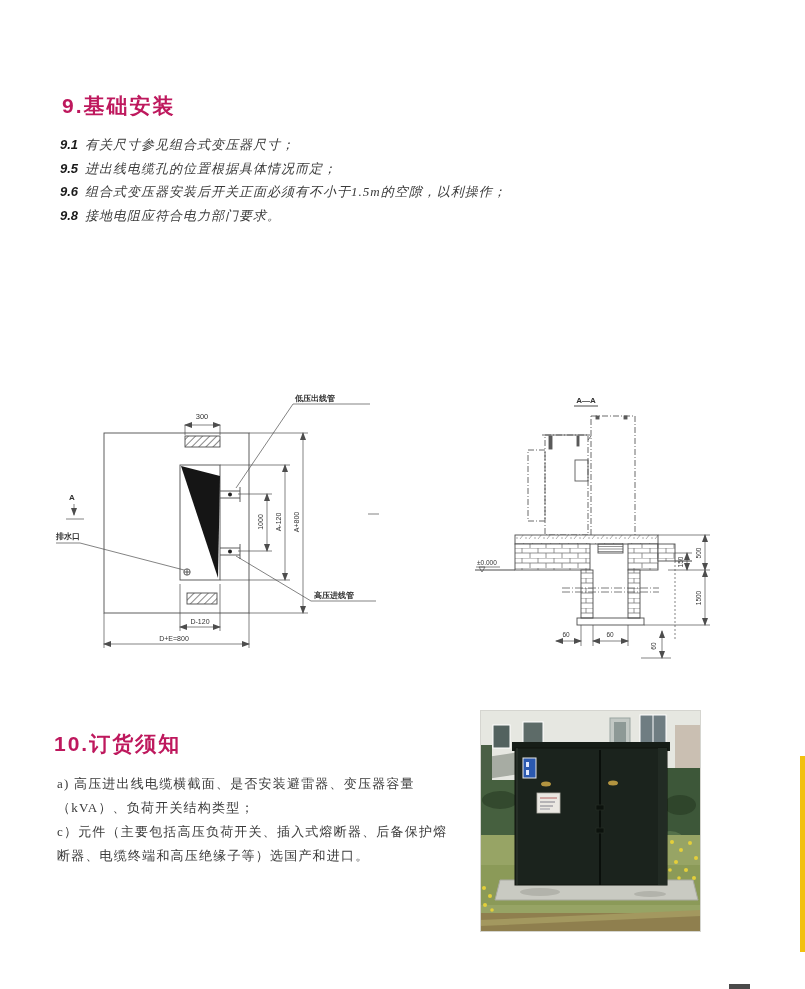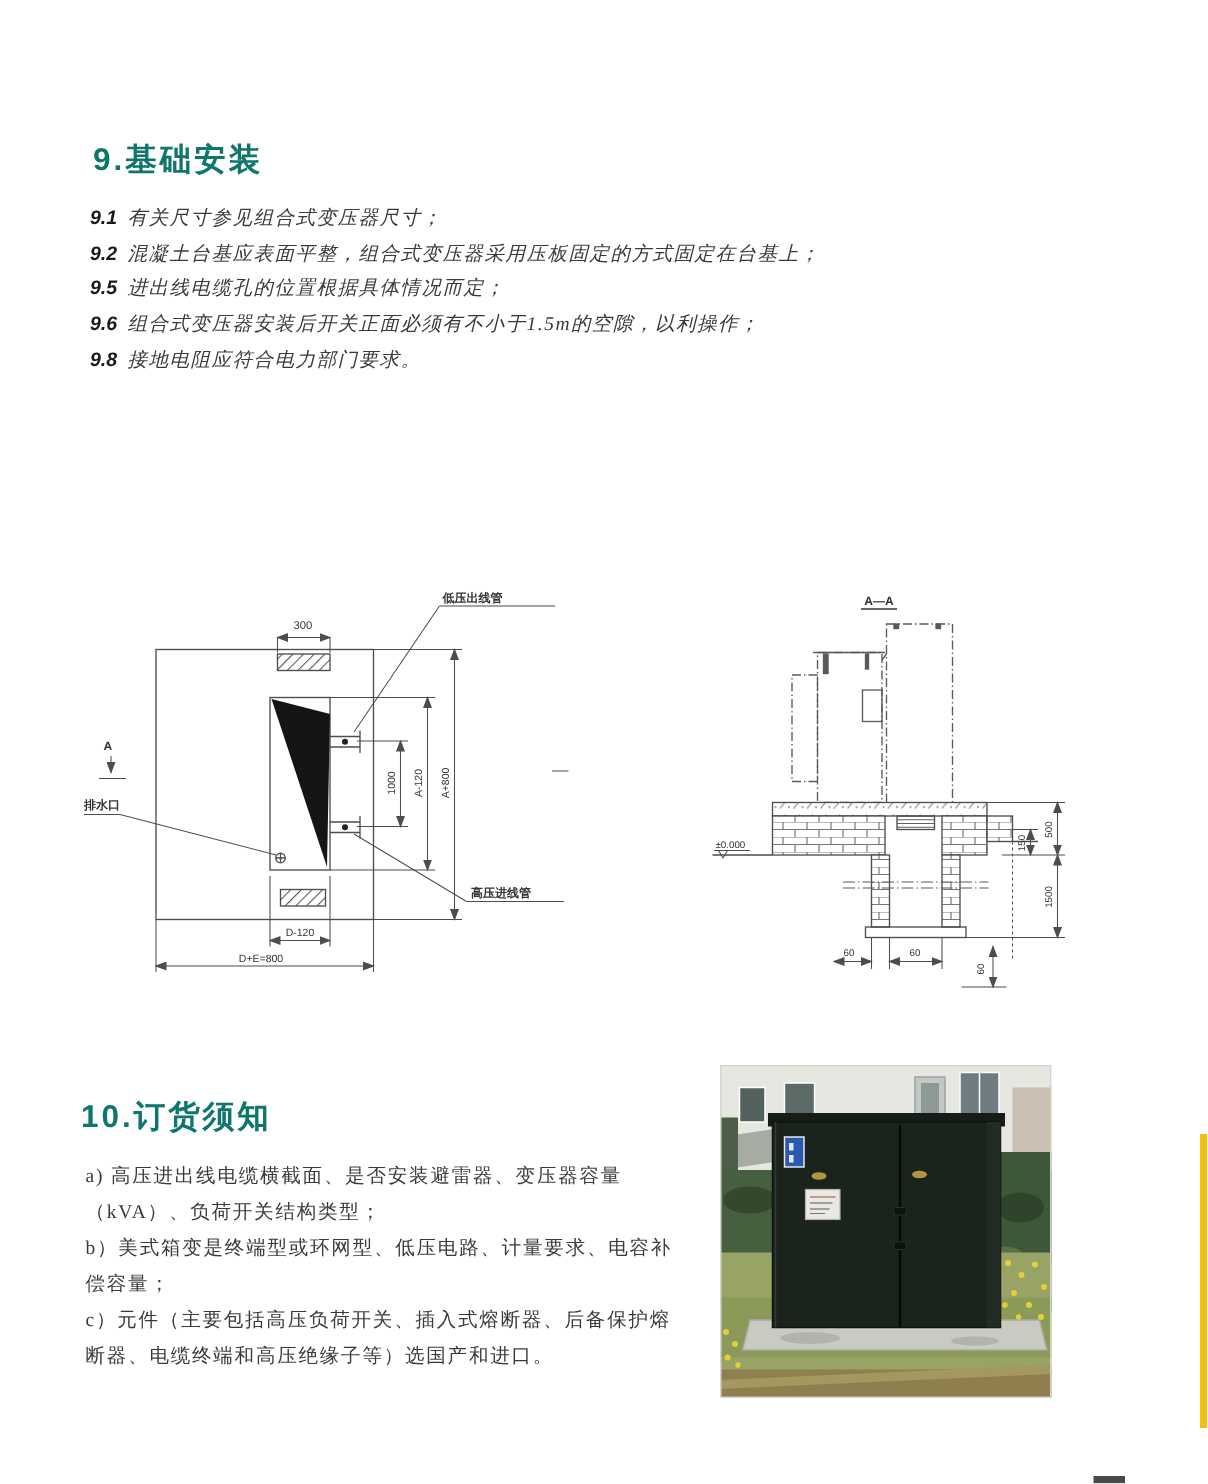--- a/index.html
+++ b/index.html
@@ -1,18 +1,18 @@
 <!DOCTYPE html>
 <html><head>
 <meta charset="utf-8">
 <style>
   html,body{margin:0;padding:0;background:#ffffff;}
   #page{position:relative;width:805px;height:989px;background:#ffffff;overflow:hidden;
         font-family:"Liberation Sans","DejaVu Sans",sans-serif;}
-  .heading{position:absolute;font-size:21px;font-weight:bold;letter-spacing:2px;color:#0f766e;}
+  .heading{position:absolute;font-size:21px;font-weight:bold;letter-spacing:2px;color:#be185d;}
   #sec9-list{position:absolute;left:60px;top:133px;width:640px;font-size:13px;color:#3a3a3a;}
   #sec9-list .row{height:23.7px;line-height:23.7px;white-space:nowrap;letter-spacing:1px;
                   font-family:"Liberation Serif","DejaVu Serif",serif;font-style:italic;}
   #sec9-list .num{font-weight:bold;color:#1a1a1a;letter-spacing:0;margin-right:7px;
                   font-family:"Liberation Sans","DejaVu Sans",sans-serif;}
   #sec10-text{position:absolute;left:57px;top:772px;width:404px;font-size:13px;color:#3a3a3a;
               line-height:23.5px;letter-spacing:1.2px;
               font-family:"Liberation Serif","DejaVu Serif",serif;}
   #sec10-text p{margin:0 0 1px 0;}
   svg text{font-family:"Liberation Sans","DejaVu Sans",sans-serif;fill:#333;}
@@ -22,21 +22,20 @@
 </style>
 </head>
 <body>
 
 <div id="page">
 
   <div class="heading" style="left:62px;top:92px;">9.基础安装</div>
 
   <div id="sec9-list">
     <div class="row"><span class="num">9.1</span><span>有关尺寸参见组合式变压器尺寸；</span></div>
-    <div class="row"><span class="num">9.2</span><span>混凝土台基应表面平整，组合式变压器采用压板固定的方式固定在台基上；</span></div>
     <div class="row"><span class="num">9.5</span><span>进出线电缆孔的位置根据具体情况而定；</span></div>
     <div class="row"><span class="num">9.6</span><span>组合式变压器安装后开关正面必须有不小于1.5m的空隙，以利操作；</span></div>
     <div class="row"><span class="num">9.8</span><span>接地电阻应符合电力部门要求。</span></div>
   </div>
 
   <svg class="abs" style="left:52px;top:388px;" width="328" height="285" viewBox="0 0 328 285">
     <defs>
       <marker id="arr1" markerWidth="8" markerHeight="6" refX="7" refY="3" orient="auto" markerUnits="userSpaceOnUse">
         <path d="M0,0 L8,3 L0,6 Z" fill="#4d4d4d"></path>
       </marker>
@@ -199,21 +198,20 @@
     <text transform="rotate(-90 263 210)" x="263" y="210" font-size="6.5" text-anchor="middle">1500</text>
     <text x="128" y="249" font-size="6.5" text-anchor="middle">60</text>
     <text x="172" y="249" font-size="6.5" text-anchor="middle">60</text>
     <text transform="rotate(-90 218 258)" x="218" y="258" font-size="6.5" text-anchor="middle">60</text>
   </svg>
 
   <div class="heading" style="left:54px;top:730px;">10.订货须知</div>
 
   <div id="sec10-text">
     <p>a) 高压进出线电缆横截面、是否安装避雷器、变压器容量（kVA）、负荷开关结构类型；</p>
-    <p>b）美式箱变是终端型或环网型、低压电路、计量要求、电容补偿容量；</p>
     <p>c）元件（主要包括高压负荷开关、插入式熔断器、后备保护熔断器、电缆终端和高压绝缘子等）选国产和进口。</p>
   </div>
 
   <svg class="abs" style="left:480px;top:710px;" width="221" height="222" viewBox="0 0 221 222">
     <rect x="0" y="0" width="221" height="222" fill="#e8e8e2"></rect>
     <g>
       <rect x="0" y="0" width="221" height="95" fill="#e6e7e1"></rect>
       <rect x="13" y="15" width="17" height="23" fill="#53625f" stroke="#fff" stroke-width="1"></rect>
       <rect x="43" y="12" width="20" height="25" fill="#5d6b68" stroke="#fff" stroke-width="1"></rect>
       <polygon points="0,48 80,36 80,58 0,70" fill="#a7aca3"></polygon>

